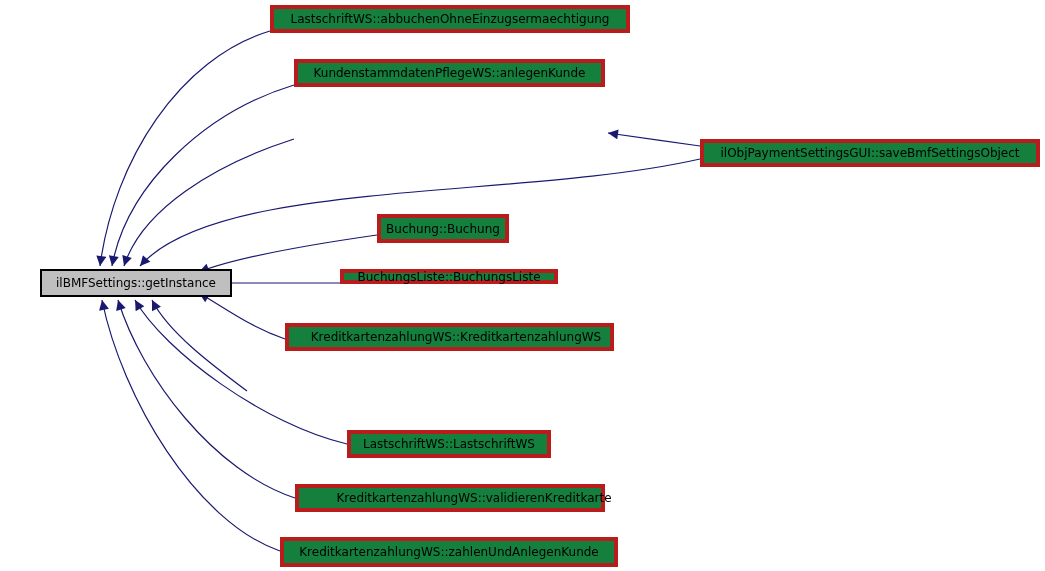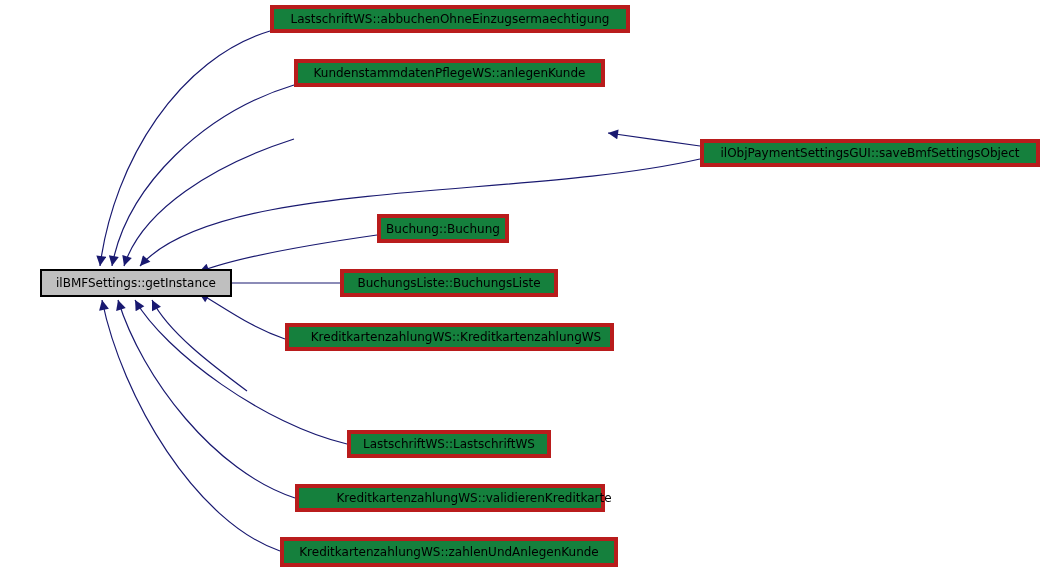--- a/index.html
+++ b/index.html
@@ -35,21 +35,21 @@
     border: 2px solid #000000;
     cursor: default;
   }
   
   #n0  { left: 5px;   top: 269px; width: 192px; height: 28px; margin-left: 35px; }
   #n1  { left: 270px; top: 5px;   width: 360px; height: 28px; }
   #n2  { left: 294px; top: 59px;  width: 311px; height: 28px; }
   #n3  { left: 294px; top: 112px; width: 311px; height: 28px; }
   #n4  { left: 700px; top: 139px; width: 340px; height: 28px; }
   #n5  { left: 377px; top: 214px; width: 132px; height: 29px; }
-  #n6  { left: 340px; top: 269px; width: 218px; height: 28px; }
+  #n6  { left: 340px; top: 269px; width: 218px; height: 15px; }
   #n7  { left: 285px; top: 323px; width: 329px; height: 28px; padding-left: 13px; }
   #n8  { left: 247px; top: 376px; width: 406px; height: 28px; }
   #n9  { left: 347px; top: 430px; width: 204px; height: 28px; }
   #n10 { left: 295px; top: 484px; width: 310px; height: 28px; padding-left: 48px; }
   #n11 { left: 280px; top: 537px; width: 338px; height: 30px; }
 </style>
 </head>
 <body>
 
 <div class="canvas">

